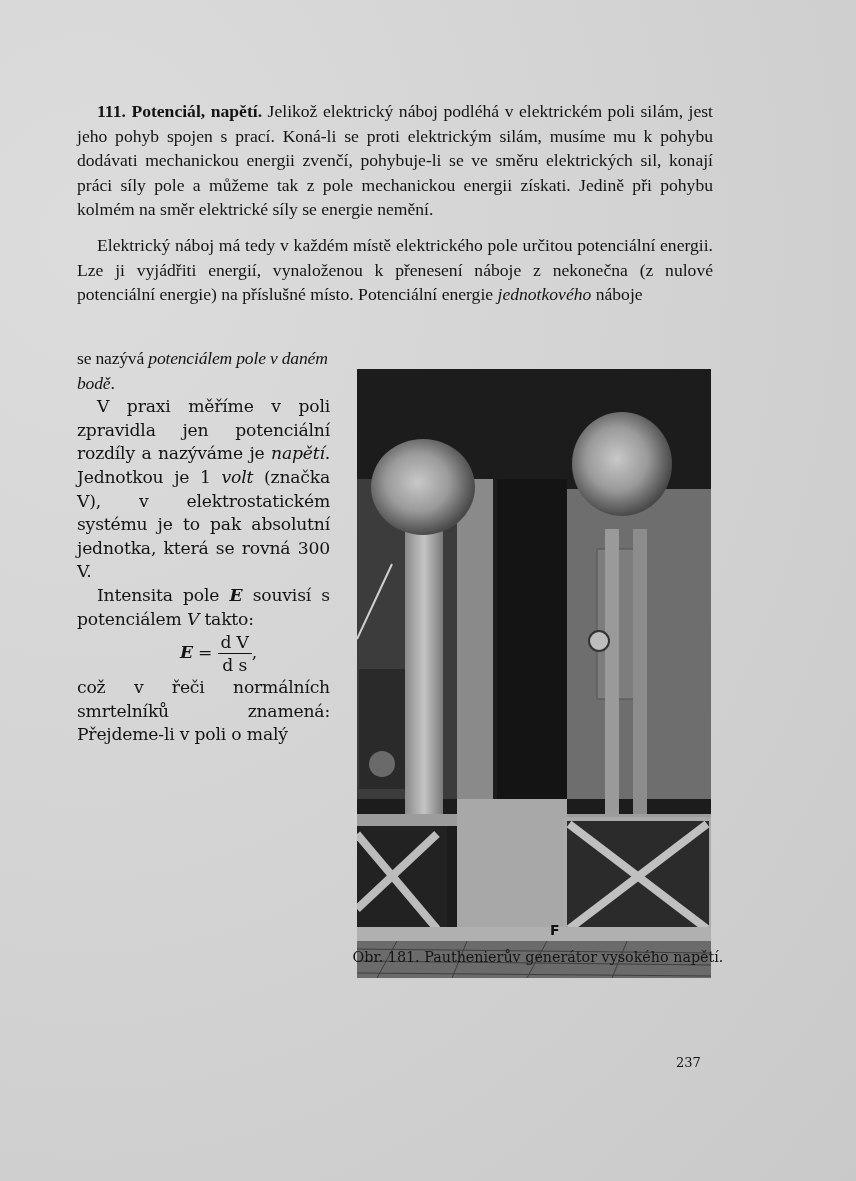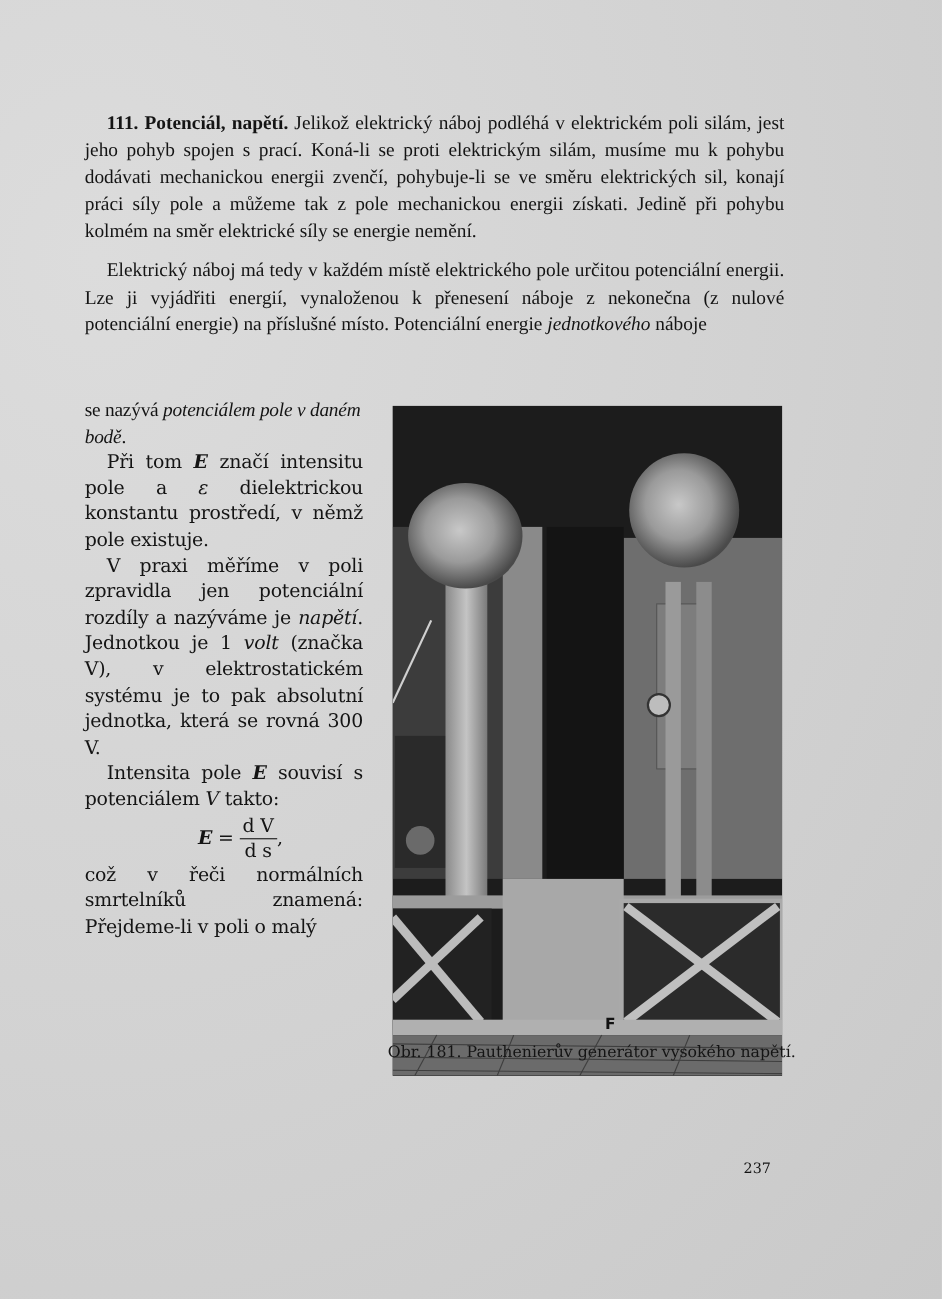--- a/index.html
+++ b/index.html
@@ -62,26 +62,25 @@
 
   <div class="full" style="top:99px;">
     <p style="text-indent:20px;">
       <span class="heading-num">111.</span>
       <span class="heading-title">Potenciál, napětí.</span>
       <span>Jelikož elektrický náboj podléhá v elektrickém poli silám, jest jeho pohyb spojen s prací. Koná-li se proti elektrickým silám, musíme mu k pohybu dodávati mechanickou energii zvenčí, pohybuje-li se ve směru elektrických sil, konají práci síly pole a můžeme tak z pole mechanickou energii získati. Jedině při pohybu kolmém na směr elektrické síly se energie nemění.</span>
     </p>
     <p style="margin-top:11px;"><span>Elektrický náboj má tedy v každém místě elektrického pole určitou potenciální energii. Lze ji vyjádřiti energií, vynaloženou k přenesení náboje z nekonečna (z nulové potenciální energie) na příslušné místo. Potenciální energie </span><em>jednotkového</em><span> náboje</span></p>
   </div>
 
-  <div class="col" style="top:360px;">
+  <div class="col" style="top:346px;">
     <p class="lead" style="text-align:left;"><span>se nazývá </span><em>potenciálem pole v daném bodě</em><span>.</span></p>
 
 
 
-    <p class="indent"><span>Při tom </span><b class="math">E</b><span> značí intensitu pole a </span><span class="it">ε</span><span> dielektrickou konstantu prostředí, v němž pole existuje.</span></p>
 
     <p class="indent"><span>V praxi měříme v poli zpravidla jen potenciální rozdíly a nazýváme je </span><em>napětí</em><span>. Jednotkou je 1 </span><em>volt</em><span> (značka V), v elektrostatickém systému je to pak absolutní jednotka, která se rovná 300 V.</span></p>
 
     <p class="indent"><span>Intensita pole </span><b class="math">E</b><span> souvisí s potenciálem </span><em>V</em><span> takto:</span></p>
 
     <div class="formula" style="margin:0 0 0 0; padding-left:30px;">
       <b class="math">E</b>
       <span>=</span>
       <span class="frac">
         <span class="num it" style="font-style:normal;">d V</span>

